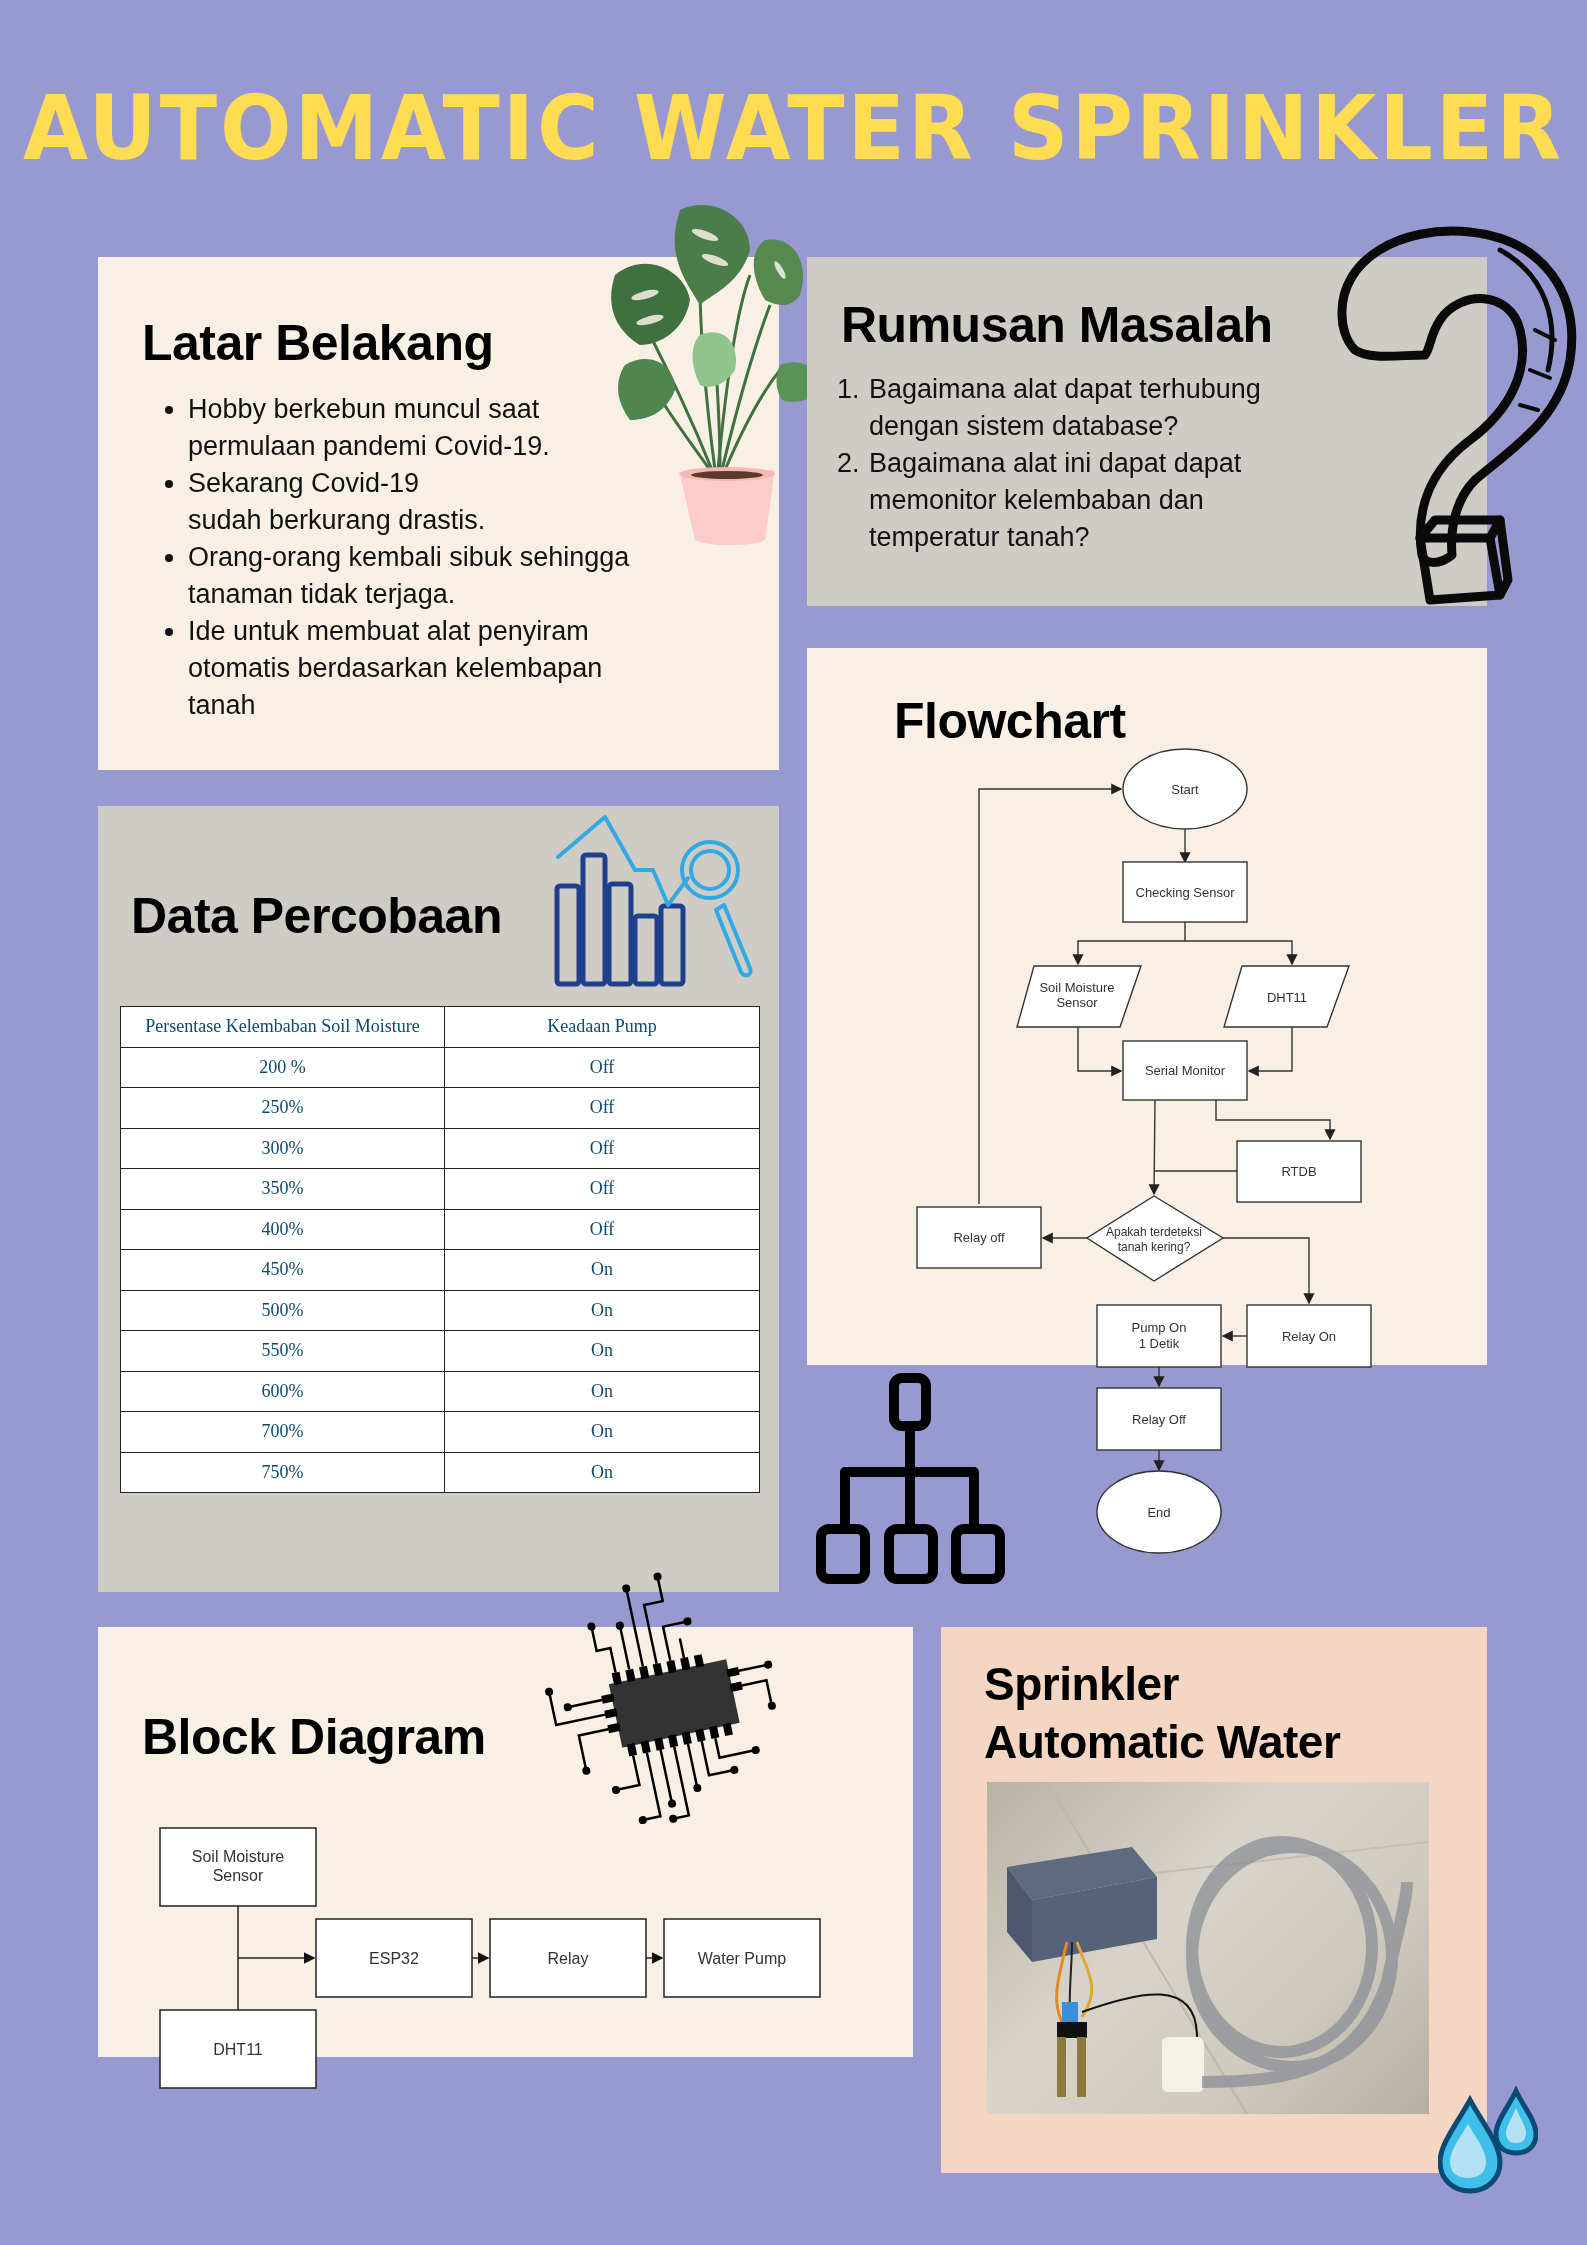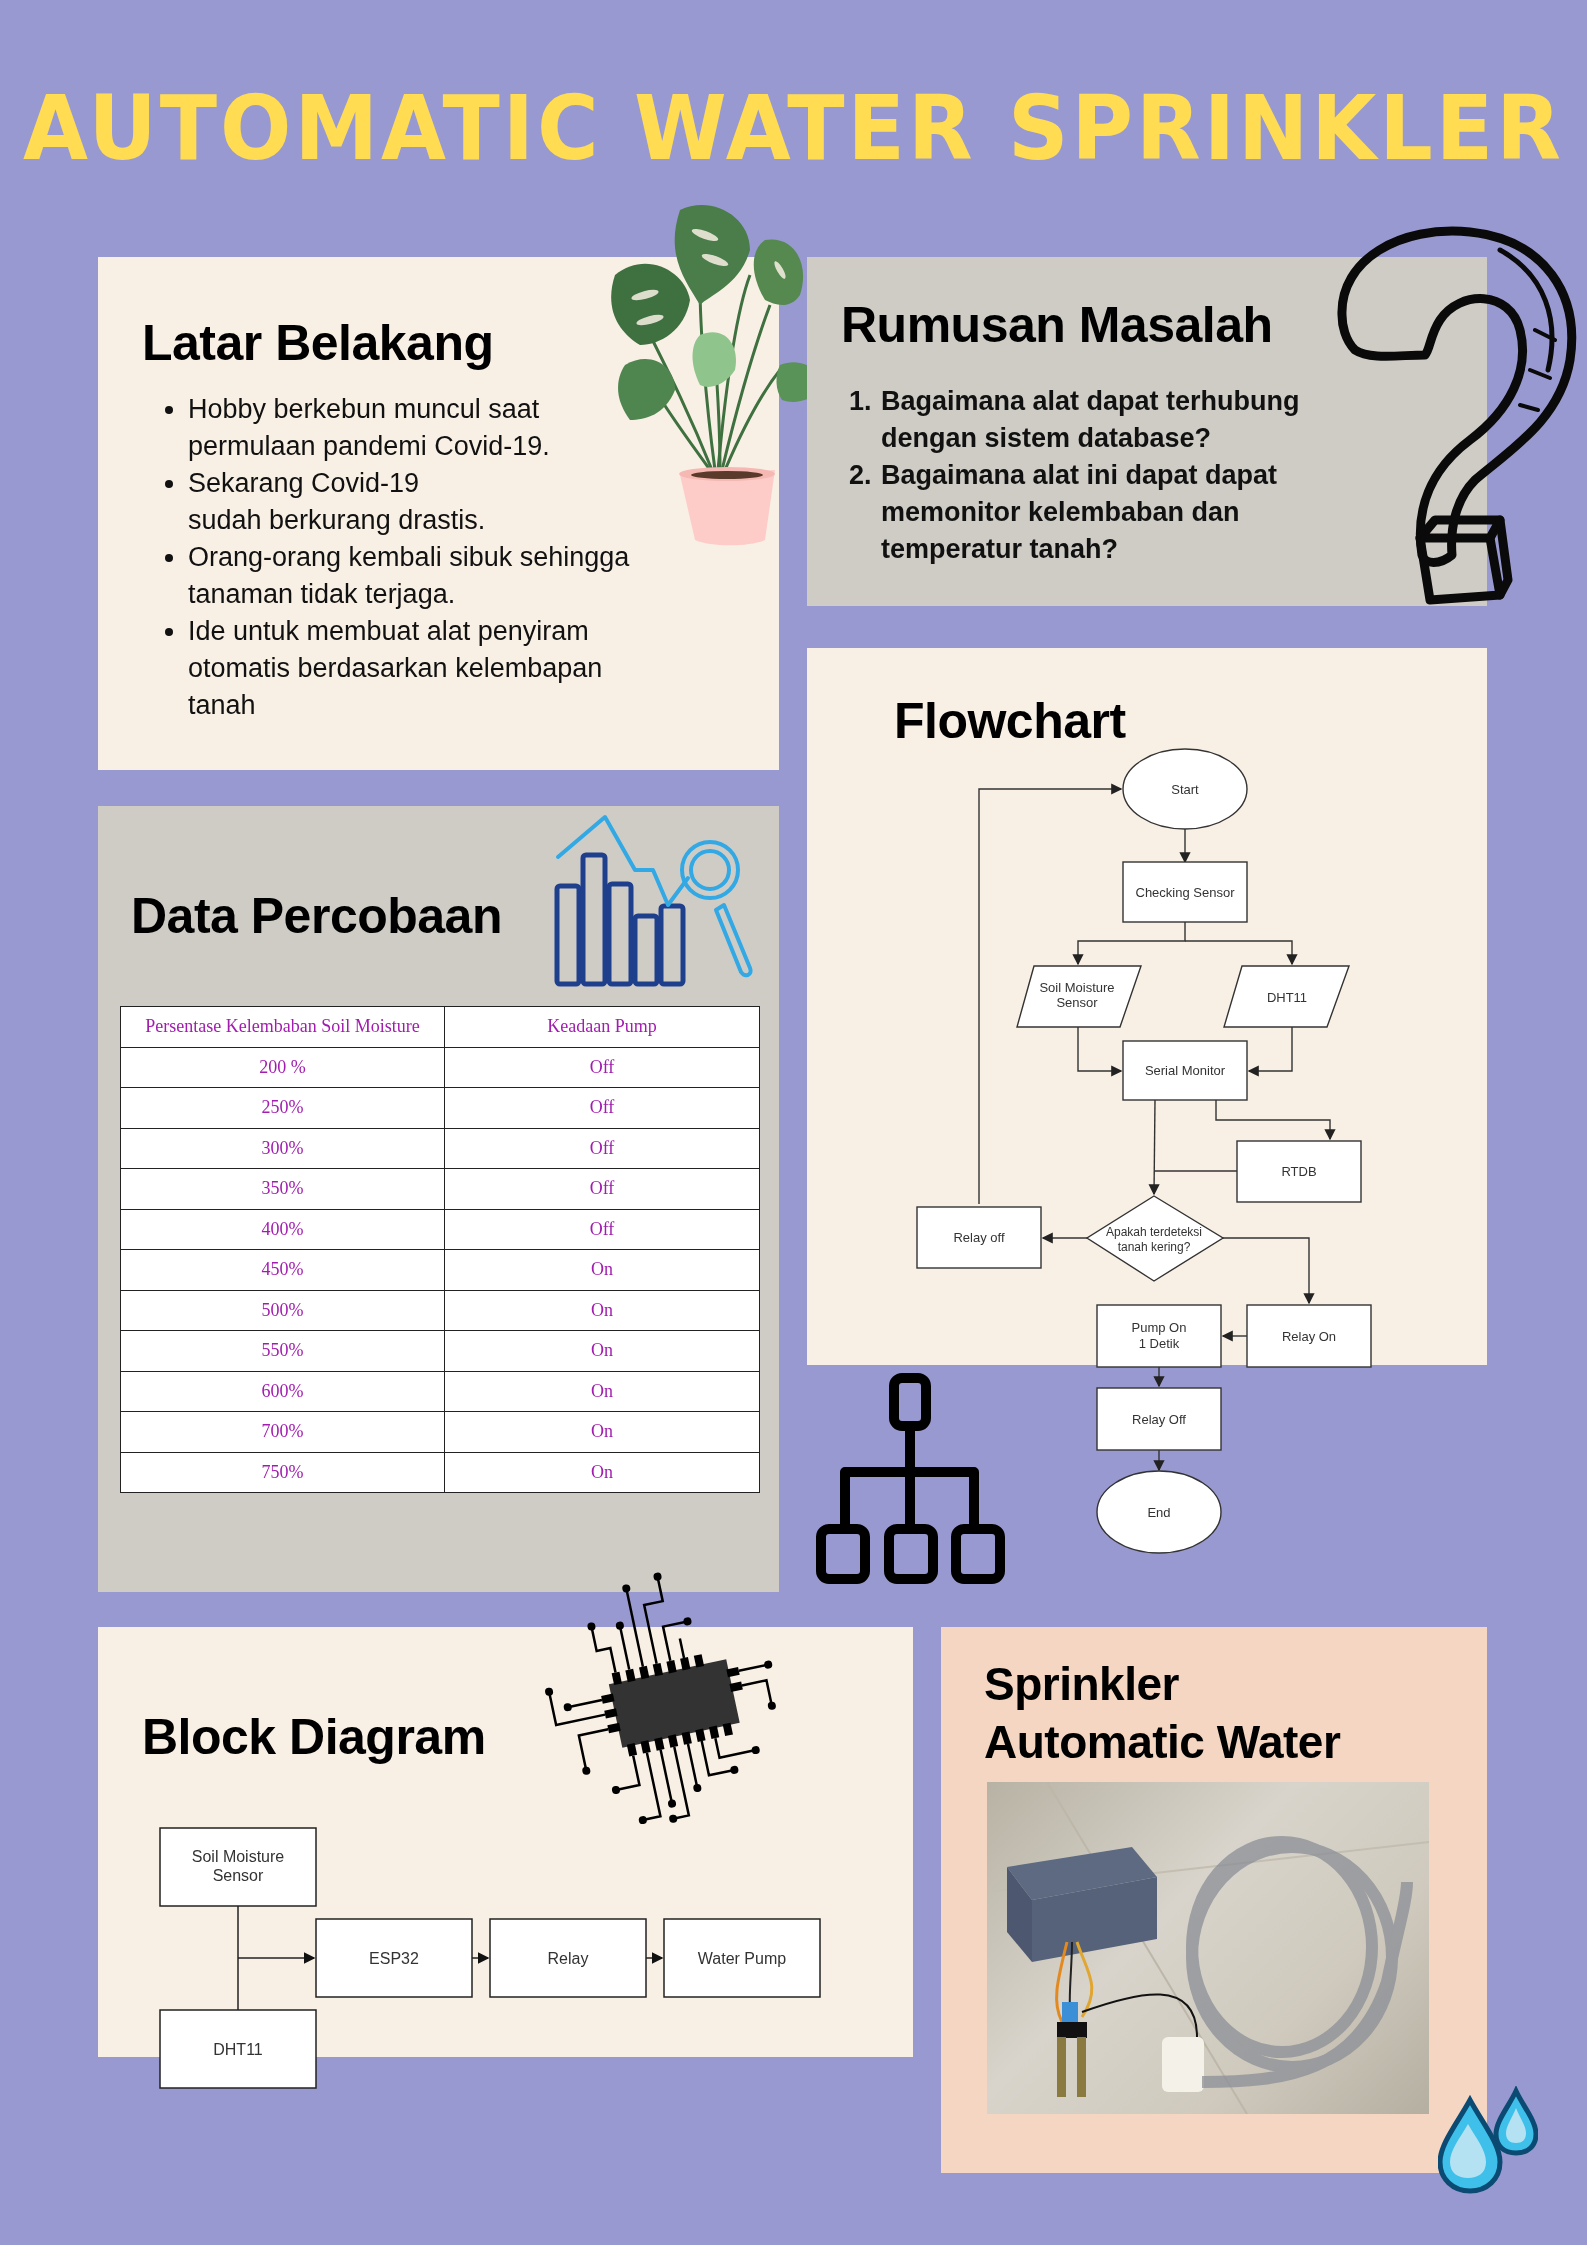--- a/index.html
+++ b/index.html
@@ -20,25 +20,25 @@
   .gray { background: #cfccc6; }
   .peach { background: #f4d6c3; }
   .h2 {
     position: absolute; font-family: "Liberation Sans", sans-serif; font-weight: bold;
     font-size: 50px; letter-spacing: -0.5px; line-height: 1.15;
   }
   .body-text {
     font-family: "Liberation Sans", sans-serif; font-size: 27px; line-height: 37px; color: #111;
   }
   ul.bullets { margin: 0; padding: 0 0 0 46px; list-style: disc; }
-  ol.nums { margin: 12px; padding: 0 0 0 50px; font-weight: bold; }
+  ol.nums { margin: 0; padding: 0 0 0 50px; }
   ol.nums li { padding-left: 2px; }
   table.dt {
     position: absolute; border-collapse: collapse; background: #fff;
-    font-family: "Liberation Serif", serif; font-size: 18px; color: #a21caf;
+    font-family: "Liberation Serif", serif; font-size: 18px; color: #0c4a6e;
   }
   table.dt td, table.dt th {
     border: 1.5px solid #222; text-align: center; font-weight: normal; height: 39.5px; padding: 0;
   }
   .fc-text { font-family: "Liberation Sans", sans-serif; font-size: 13px; fill: #333; }
   .bd-text { font-family: "Liberation Sans", sans-serif; font-size: 16px; fill: #333; }
   .photo {
     position: absolute; left: 987px; top: 1782px; width: 442px; height: 332px; overflow: hidden;
     background: linear-gradient(135deg, #b8b2a4 0%, #d8d4cb 40%, #cfcabd 70%, #b5afa2 100%);
   }

